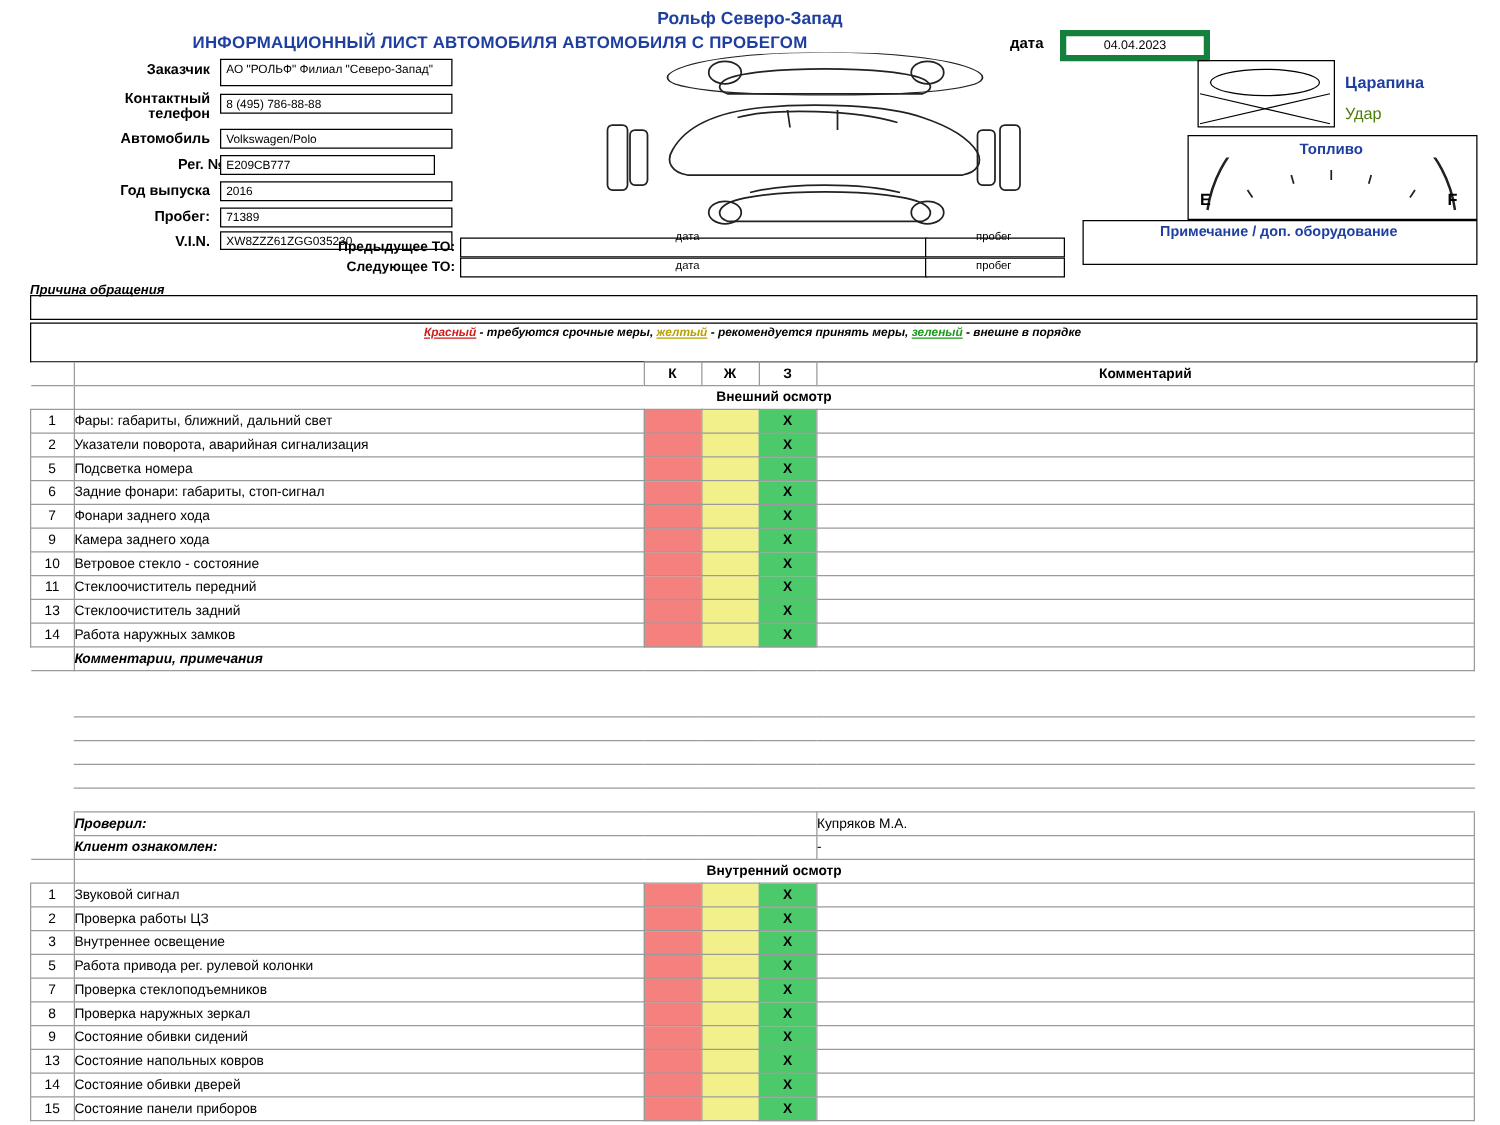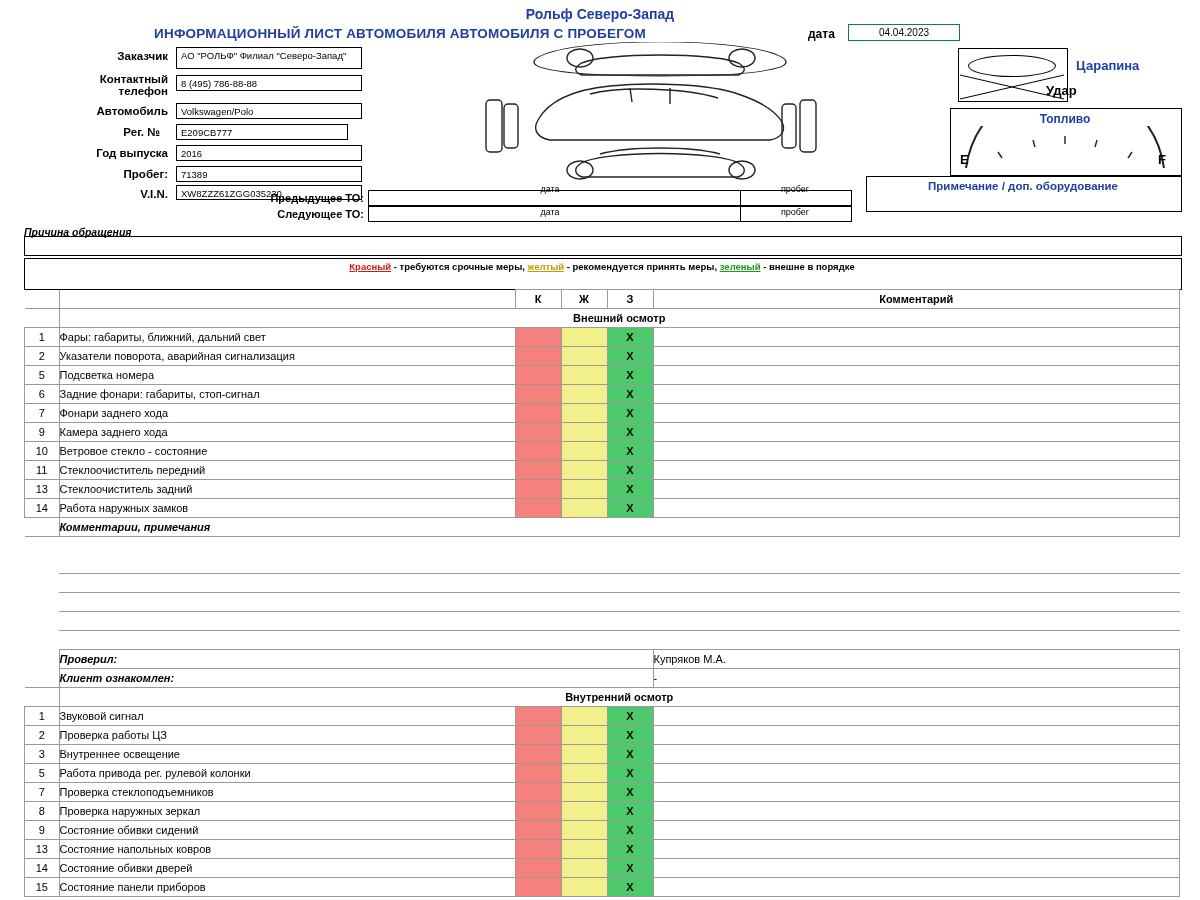--- a/index.html
+++ b/index.html
@@ -19,60 +19,60 @@
   }
   .title-sub{
     position:absolute;left:40px;top:26px;width:720px;text-align:center;
     font-size:13.5px;font-weight:bold;color:#1F3FA0;letter-spacing:0.2px;
   }
   .date-label{
     position:absolute;left:808px;top:27px;font-size:12px;font-weight:bold;
   }
   .date-box{
     position:absolute;left:848px;top:24px;width:110px;height:15px;
-    border:1px solid #15803d;background:#fff;text-align:center;font-size:10px;line-height:15px;
+    border:5px solid #15803d;background:#fff;text-align:center;font-size:10px;line-height:15px;
   }
 
   
   .lbl{
     position:absolute;text-align:right;font-weight:bold;font-size:11.5px;
   }
   .fld{
     position:absolute;border:1px solid #000;background:#fff;
     font-size:9.5px;padding-left:4px;box-sizing:border-box;
   }
 
   
   .car-wrap{position:absolute;left:470px;top:42px;width:380px;height:140px;}
 
   
   .legend-box{position:absolute;left:958px;top:48px;width:108px;height:52px;border:1px solid #000;}
   .legend-ellipse{position:absolute;left:968px;top:55px;width:86px;height:20px;border:1px solid #000;border-radius:50%;}
   .legend-x{position:absolute;left:958px;top:74px;width:108px;height:26px;}
   .legend-text1{position:absolute;left:1076px;top:58px;font-size:13px;font-weight:bold;color:#1F3FA0;}
-  .legend-text2{position:absolute;left:1046px;top:83px;font-size:13px;font-weight:bold;color:#000000;}
+  .legend-text2{position:absolute;left:1076px;top:83px;font-size:13px;font-weight:normal;color:#4d7c0f;}
 
   .fuel-box{position:absolute;left:950px;top:108px;width:230px;height:66px;border:1px solid #000;}
   .fuel-title{position:absolute;left:950px;top:112px;width:230px;text-align:center;font-size:12px;font-weight:bold;color:#1F3FA0;}
   .fuel-e{position:absolute;left:960px;top:152px;font-size:13px;font-weight:bold;}
   .fuel-f{position:absolute;left:1158px;top:152px;font-size:13px;font-weight:bold;}
 
   .note-box{position:absolute;left:866px;top:176px;width:314px;height:34px;border:1px solid #000;}
   .note-title{position:absolute;left:866px;top:180px;width:314px;text-align:center;font-size:11.5px;font-weight:bold;color:#1F3FA0;}
 
   
   .to-lbl{position:absolute;text-align:right;font-weight:bold;font-size:11px;}
   .to-box{position:absolute;border:1px solid #000;background:#fff;}
   .small-center{position:absolute;font-size:9px;text-align:center;}
 
   .reason-lbl{position:absolute;left:24px;top:226px;font-size:10.5px;font-style:italic;font-weight:bold;}
   .reason-box{position:absolute;left:24px;top:236px;width:1156px;height:18px;border:1px solid #000;}
 
   .colorkey{position:absolute;left:24px;top:258px;width:1156px;height:30px;border:1px solid #000;}
-  .colorkey-l1{position:absolute;left:24px;top:261px;width:1156px;text-align:center;font-size:9.5px;font-weight:bold;}
+  .colorkey-l1{position:absolute;left:24px;top:261px;width:1156px;text-align:center;font-size:9.5px;font-weight:bold;font-style:italic;}
   .colorkey-l2{position:absolute;left:24px;top:274px;width:1156px;text-align:center;font-size:8.5px;font-weight:bold;font-style:italic;color:#555;}
   .u{text-decoration:underline;}
   .c-red{color:#d11a1a;}
   .c-yel{color:#b8a000;}
   .c-grn{color:#1a9a1a;}
 
   
   table.insp{position:absolute;border-collapse:collapse;table-layout:fixed;}
   table.insp td{border:1px solid #9a9a9a;height:18px;font-size:11px;padding:0;}
   td.num{width:34px;text-align:center;font-size:9.5px;}
@@ -101,21 +101,21 @@
 
   <div class="lbl" style="left:60px;top:50px;width:108px;">Заказчик</div>
   <div class="fld" style="left:176px;top:47px;width:186px;height:22px;line-height:11px;padding-top:2px;">АО "РОЛЬФ" Филиал "Северо-Запад"</div>
 
   <div class="lbl" style="left:52px;top:73px;width:116px;line-height:12px;">Контактный телефон</div>
   <div class="fld" style="left:176px;top:75px;width:186px;height:16px;line-height:16px;">8 (495) 786-88-88</div>
 
   <div class="lbl" style="left:52px;top:105px;width:116px;">Автомобиль</div>
   <div class="fld" style="left:176px;top:103px;width:186px;height:16px;line-height:16px;">Volkswagen/Polo</div>
 
-  <div class="lbl" style="left:44px;top:126px;width:116px;">Рег. №</div>
+  <div class="lbl" style="left:63px;top:126px;width:116px;">Рег. №</div>
   <div class="fld" style="left:176px;top:124px;width:172px;height:16px;line-height:16px;">E209СВ777</div>
 
   <div class="lbl" style="left:38px;top:147px;width:130px;">Год выпуска</div>
   <div class="fld" style="left:176px;top:145px;width:186px;height:16px;line-height:16px;">2016</div>
 
   <div class="lbl" style="left:58px;top:168px;width:110px;">Пробег:</div>
   <div class="fld" style="left:176px;top:166px;width:186px;height:16px;line-height:16px;">71389</div>
 
   <div class="lbl" style="left:68px;top:188px;width:100px;">V.I.N.</div>
   <div class="fld" style="left:176px;top:185px;width:186px;height:15px;line-height:15px;">XW8ZZZ61ZGG035230</div>

